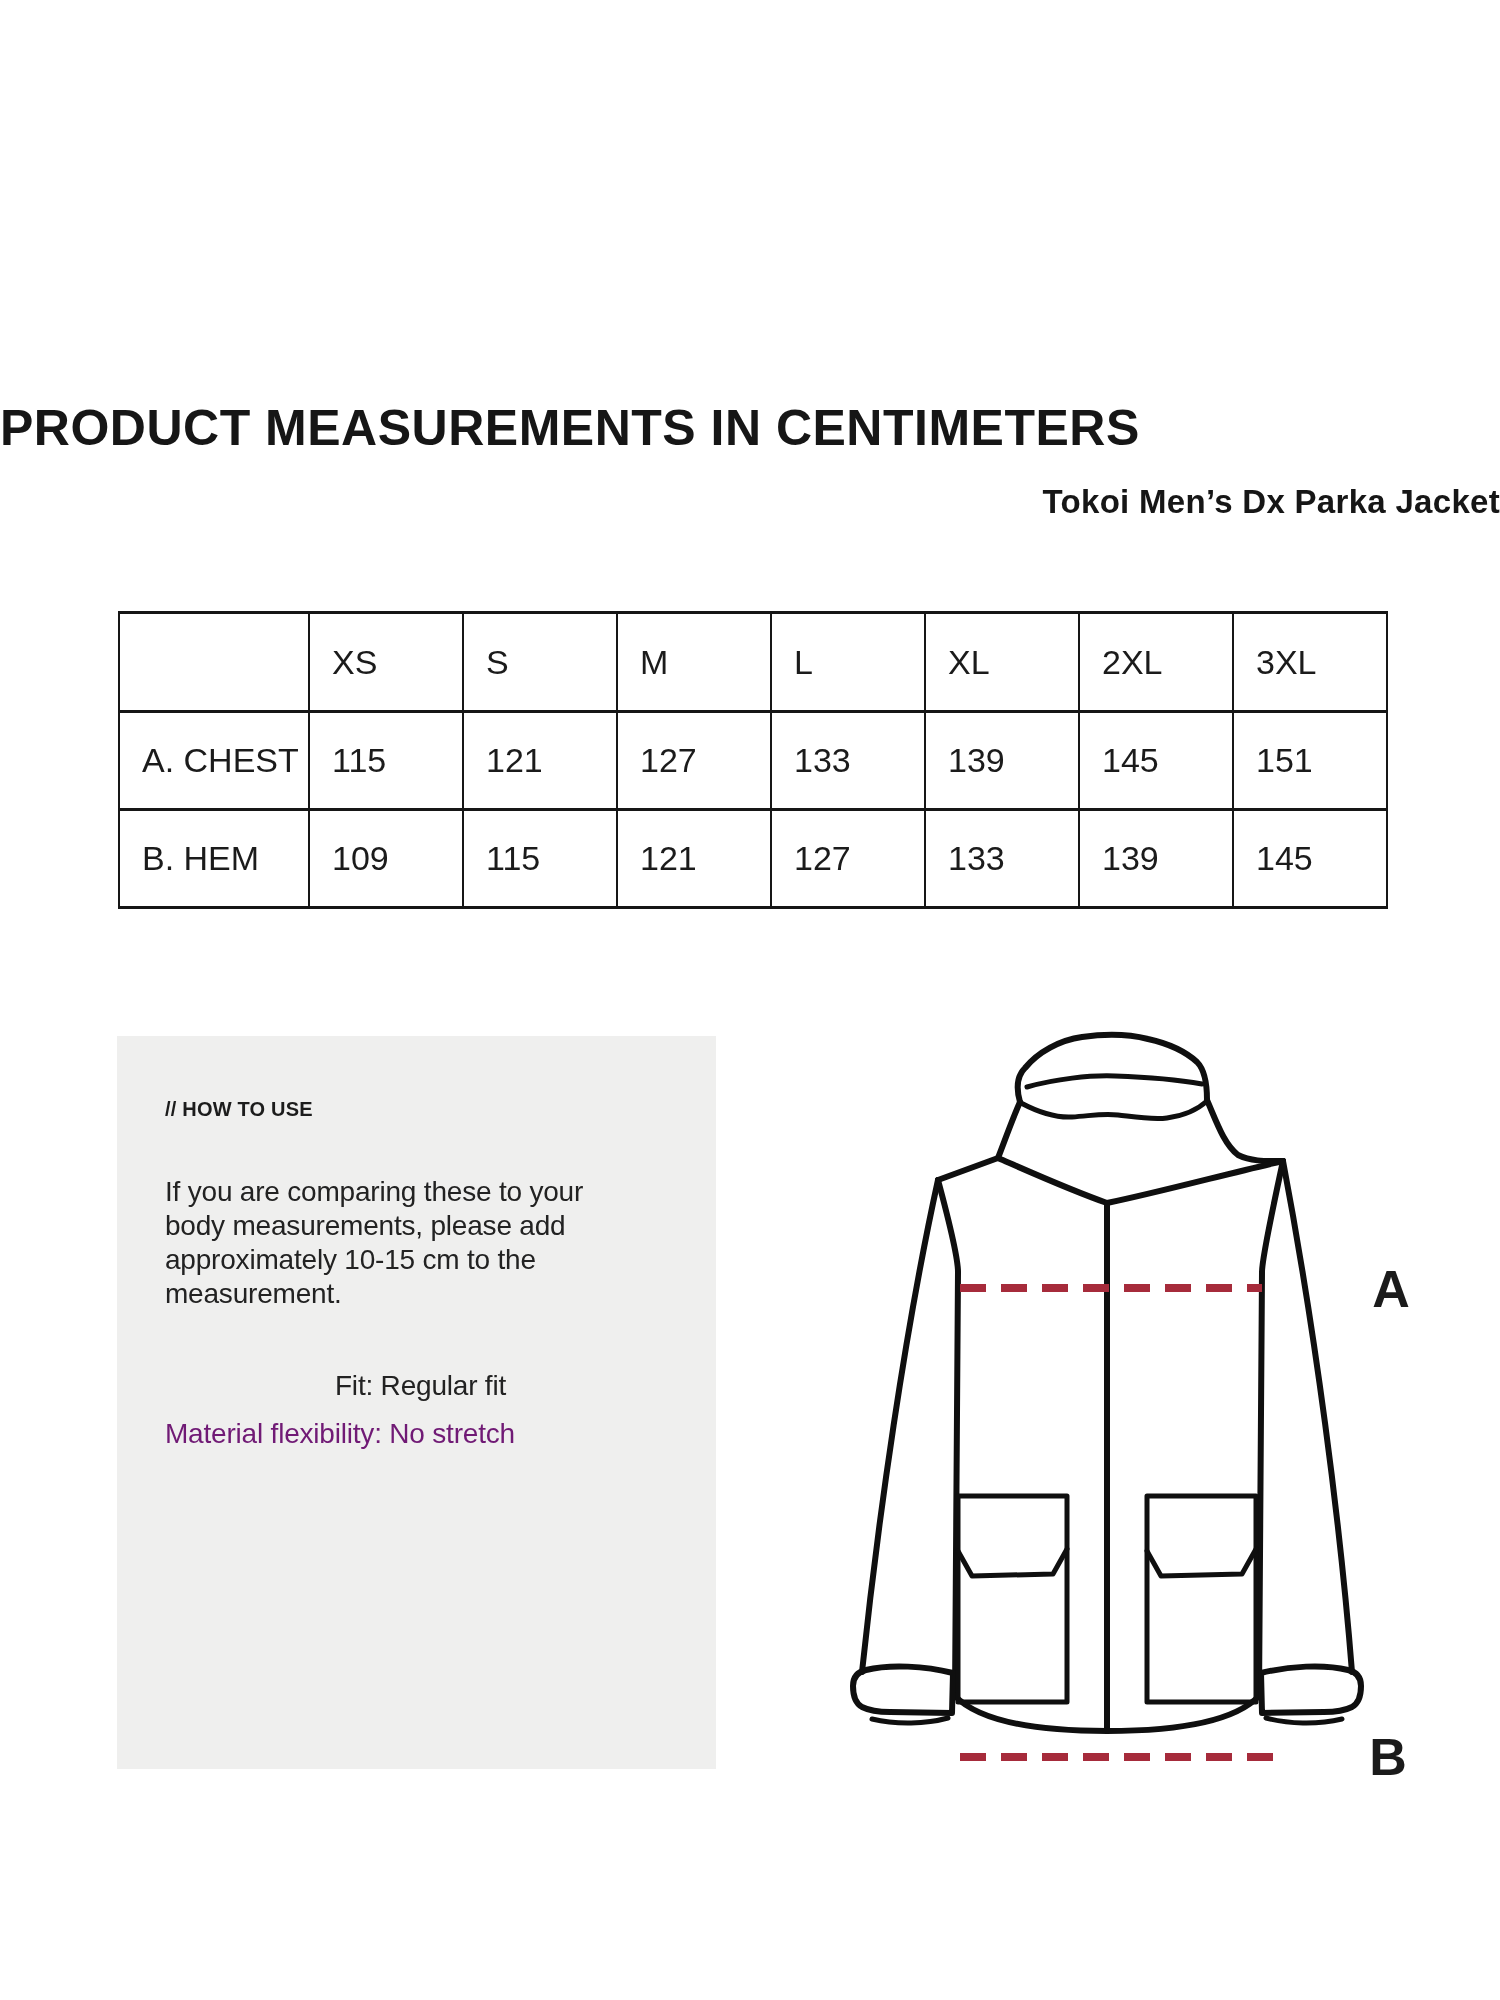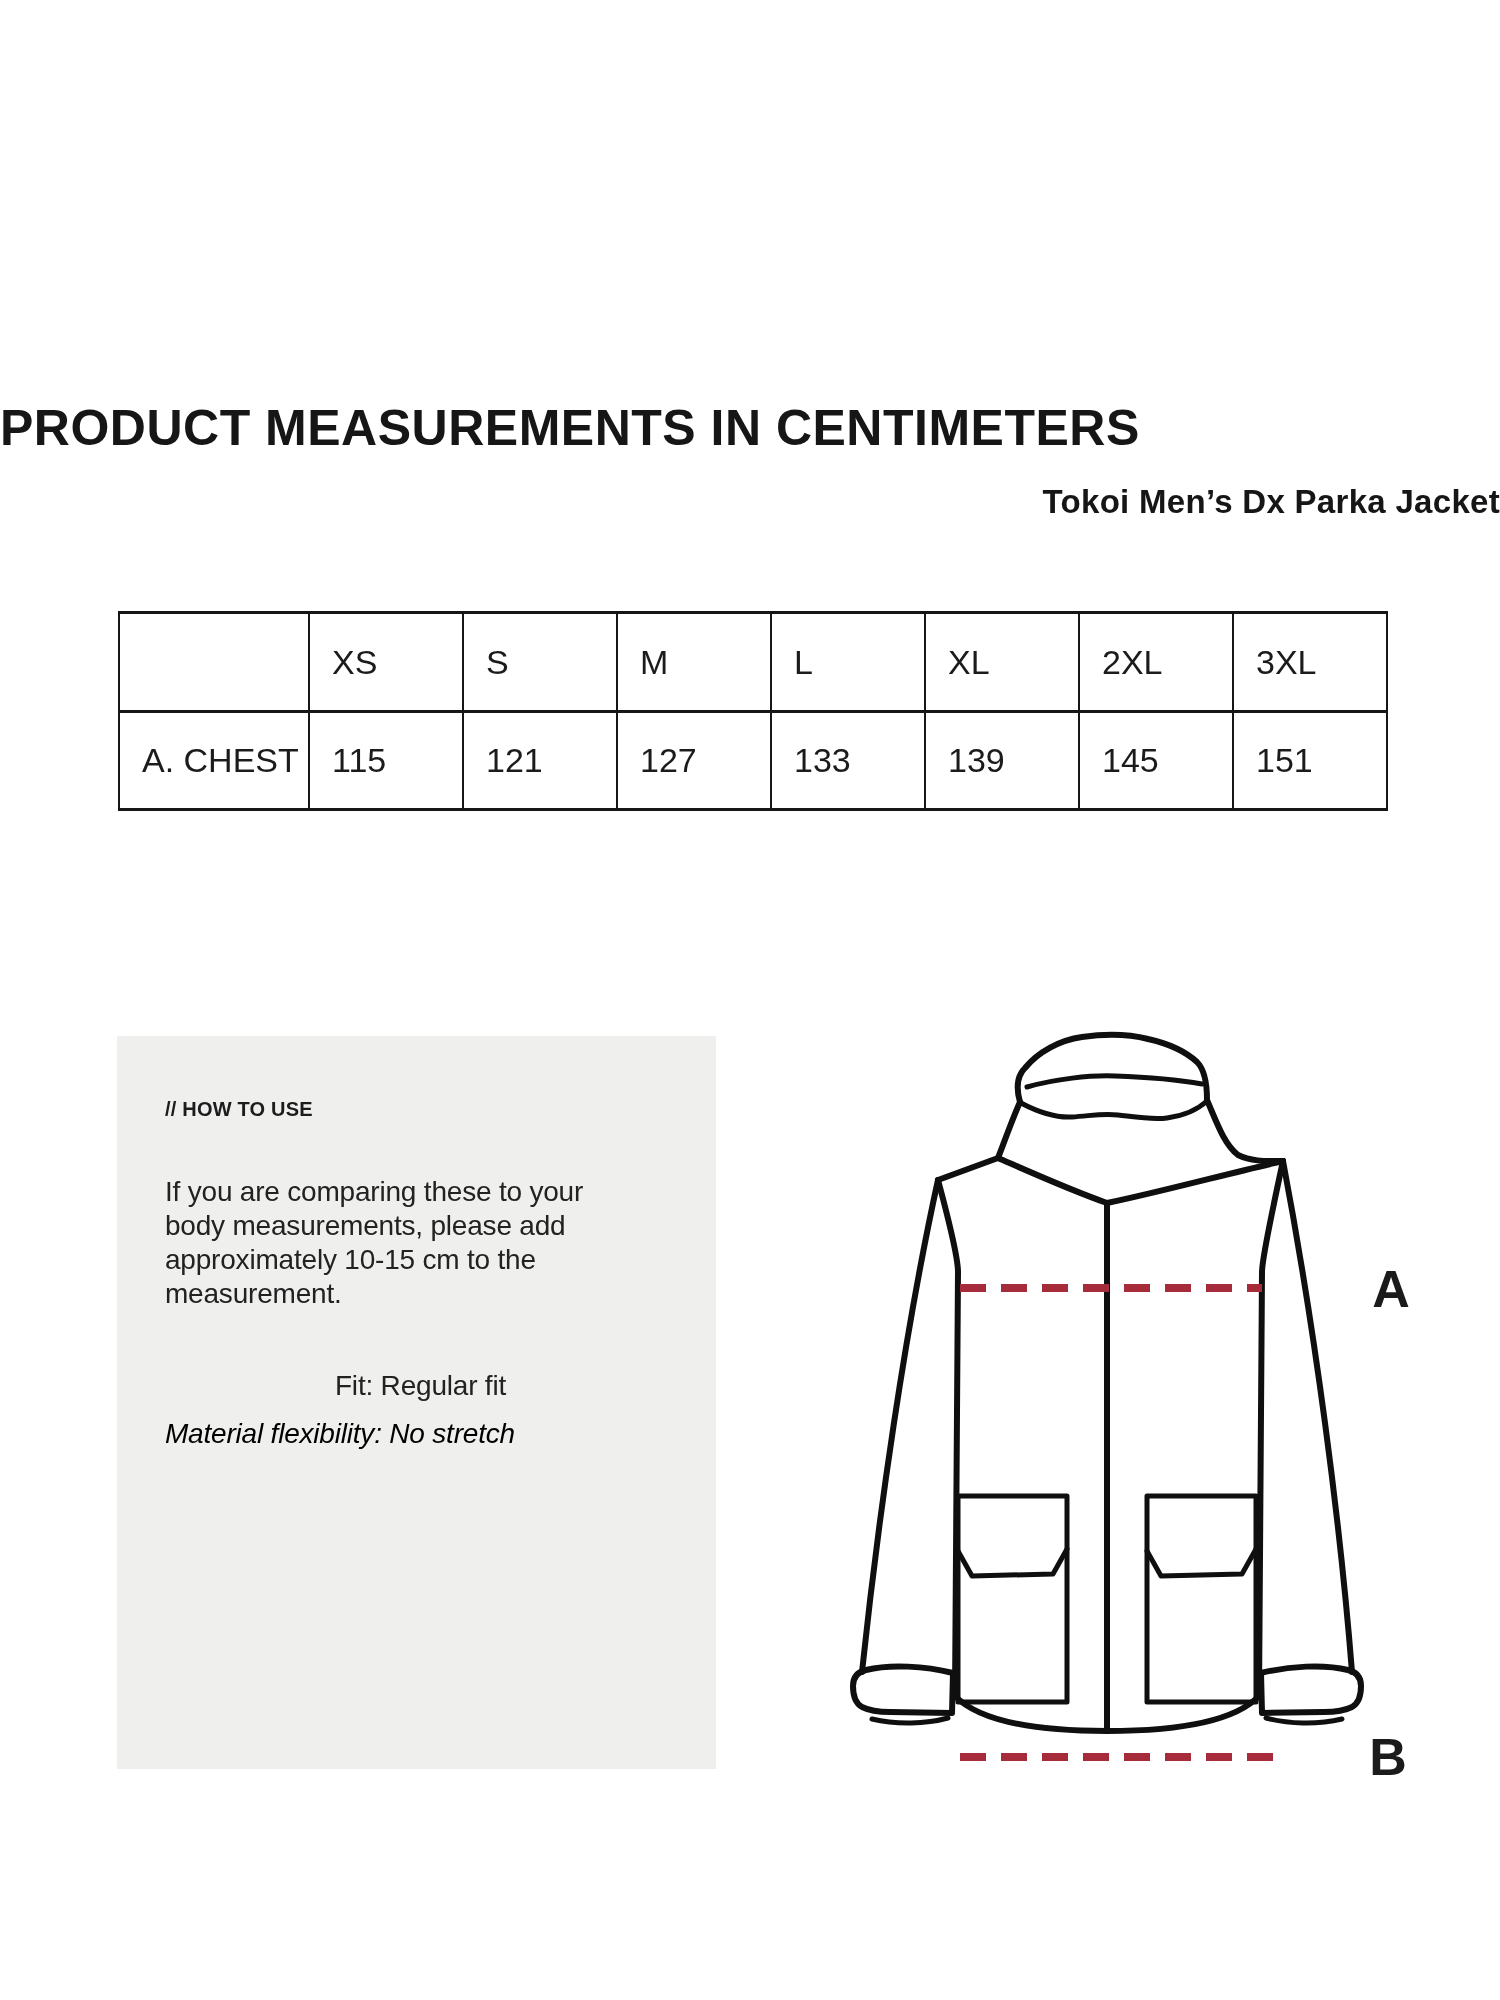--- a/index.html
+++ b/index.html
@@ -43,21 +43,21 @@
   .howto-heading {
     font-size:20px; font-weight:700; letter-spacing:.2px; color:#1c1c1c;
     margin:0 0 54px 0;
   }
   .howto-par {
     font-size:28px; line-height:34px; letter-spacing:-0.2px; color:#222222;
     white-space:pre-line; margin:0 0 44px 0;
   }
   .howto-par.second { margin-bottom:58px; }
   .howto-fit { font-size:28px; line-height:34px; letter-spacing:-0.2px; color:#222222; margin:0 0 14px 0;text-align:center; }
-  .howto-material { font-size:28px; line-height:34px; letter-spacing:-0.2px; color:#000000; margin:0;font-style:italic; }
+  .howto-material { font-size:28px; line-height:34px; letter-spacing:-0.2px; color:#701a75; margin:0; }
 
   .jacket-wrap { position:absolute; left:840px; top:1020px; width:580px; height:800px; }
   .jacket-wrap svg { display:block; width:580px; height:800px; }
   .ln { fill:none; stroke:#0f0f0f; stroke-width:6; stroke-linecap:round; stroke-linejoin:round; }
   .ln-thin { fill:none; stroke:#0f0f0f; stroke-width:5; stroke-linecap:round; stroke-linejoin:round; }
   .measure { fill:none; stroke:#A62B3B; stroke-width:8; stroke-dasharray:26 15; }
   .measure-label { font-family:"Liberation Sans", sans-serif; font-size:52px; font-weight:700; fill:#1b1b1b; }
 </style>
 </head>
 <body>
@@ -79,20 +79,30 @@
   </tr>
   <tr>
     <td class="row-label">A. CHEST</td>
     <td class="value">115</td>
     <td class="value">121</td>
     <td class="value">127</td>
     <td class="value">133</td>
     <td class="value">139</td>
     <td class="value">145</td>
     <td class="value">151</td>
+  </tr>
+  <tr>
+    <td class="row-label">B. HEM</td>
+    <td class="value">109</td>
+    <td class="value">115</td>
+    <td class="value">121</td>
+    <td class="value">127</td>
+    <td class="value">133</td>
+    <td class="value">139</td>
+    <td class="value">145</td>
   </tr>
 </tbody>
   </table>
 
 <div class="howto-box">
   <h2 class="howto-heading">// HOW TO USE</h2>
   <p class="howto-par second">If you are comparing these to your
 body measurements, please add
 approximately 10-15 cm to the
 measurement.</p>

